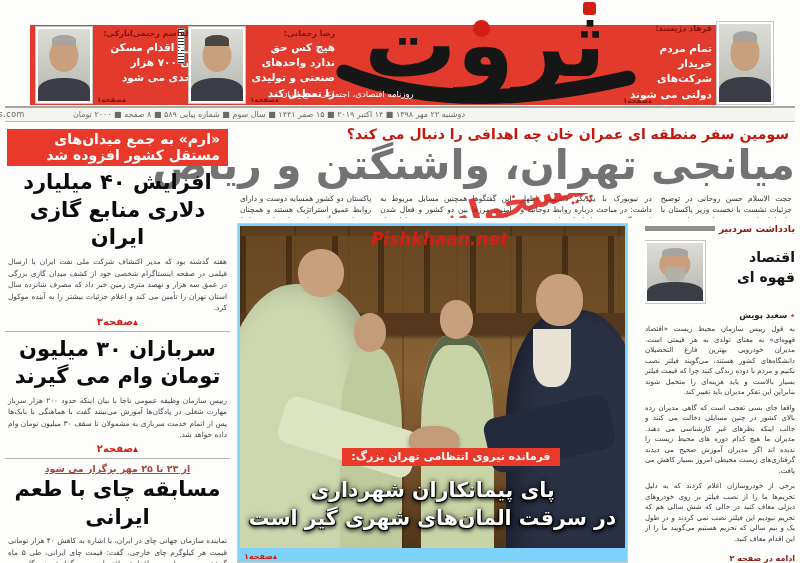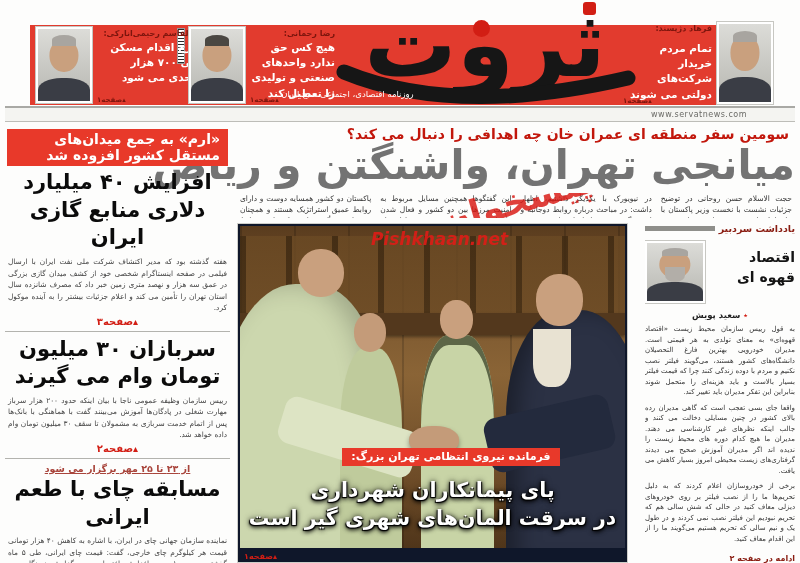--- a/index.html
+++ b/index.html
@@ -62,27 +62,27 @@
   .lead-lower { display:flex; direction:rtl; gap:17px; margin-top:5px; flex:1; }
 
   
   .editor-note { width:150px; flex:none; position:relative; overflow:hidden; padding-bottom:14px; }
   .note-header { display:flex; align-items:center; gap:4px; direction:rtl; }
   .note-label { color:#8a1d12; font-size:9.5px; font-weight:bold; white-space:nowrap; }
   .note-line { flex:1; height:5px; background:#8f8f8b; }
   .note-top { display:flex; direction:rtl; gap:6px; margin-top:7px; }
   .note-title { flex:1; font-size:14px; font-weight:bold; color:#141414; text-align:right; line-height:1.45; padding-top:6px; }
   .note-photo { width:60px; height:62px; }
-  .note-author { font-size:8.5px; font-weight:bold; color:#222; text-align:center; margin:7px 0 4px; }
+  .note-author { font-size:8.5px; font-weight:bold; color:#222; text-align:right; margin:7px 0 4px; }
   .note-author .star { color:#d21e14; }
   .note-par { font-size:7px; color:#333; text-align:justify; line-height:1.5; margin-bottom:5px; }
   .note-cont { position:absolute; bottom:0; right:0; font-size:8px; font-weight:bold; color:#8a1d12; }
 
   
-  .photo-wrap { flex:1; position:relative; border:1px solid #cfcfca; background:#0f172a; }
+  .photo-wrap { flex:1; position:relative; border:1px solid #cfcfca; background:#7dd3fc; }
   .photo { position:absolute; top:2px; left:2px; right:2px; bottom:14px; overflow:hidden;
            background:linear-gradient(180deg,#5a3c1e 0%,#7c5830 26%,#8a6436 46%,#6e4c28 78%,#4f351a 100%); }
   .wood-lines { position:absolute; inset:0; background:repeating-linear-gradient(90deg,rgba(0,0,0,.16) 0 2px,transparent 2px 54px); }
   .wood-beam { position:absolute; top:27%; left:0; right:0; height:7%; background:#53381d; box-shadow:0 2px 3px rgba(0,0,0,.4); }
   .wood-panels { position:absolute; top:3%; left:0; right:0; height:24%;
                  background:repeating-linear-gradient(90deg,#3f2a12 0 6px,#6b4a24 6px 46px); opacity:.8; }
   .screen { position:absolute; left:77%; top:44%; width:9%; height:14%; background:#1d3250; border:2px solid #101d30; }
   .fig { position:absolute; }
   .f-left-body { left:-5%; bottom:-6%; width:42%; height:88%; background:#ccd7ae; border-radius:46% 42% 0 0;
                  box-shadow:inset -14px 0 26px rgba(0,0,0,.22); }
@@ -167,20 +167,21 @@
         </div>
       <div class="q-text-col">
         <div class="q-speaker">فرهاد دژپسند:</div>
         <div class="q-text">تمام مردم خریدار شرکت‌های دولتی می شوند</div>
         <div class="q-page">▴صفحه۱</div>
       </div>
     </div>
   </header>
 
   <div class="dateline">
+    <span class="date-info">دوشنبه ۲۲ مهر ۱۳۹۸ ■ ۱۴ اکتبر ۲۰۱۹ ■ ۱۵ صفر ۱۴۴۱ ■ سال سوم ■ شماره پیاپی ۵۸۹ ■ ۸ صفحه ■ ۲۰۰۰ تومان</span>
     <span class="site">www.servatnews.com</span>
   </div>
 
   <div class="main">
 
     <section class="lead-zone">
       <div class="lead-kicker">سومین سفر منطقه ای عمران خان چه اهدافی را دنبال می کند؟</div>
       <h1 class="lead-headline">میانجی تهران، واشنگتن و ریاض</h1>
 
       <div class="lead-body">

